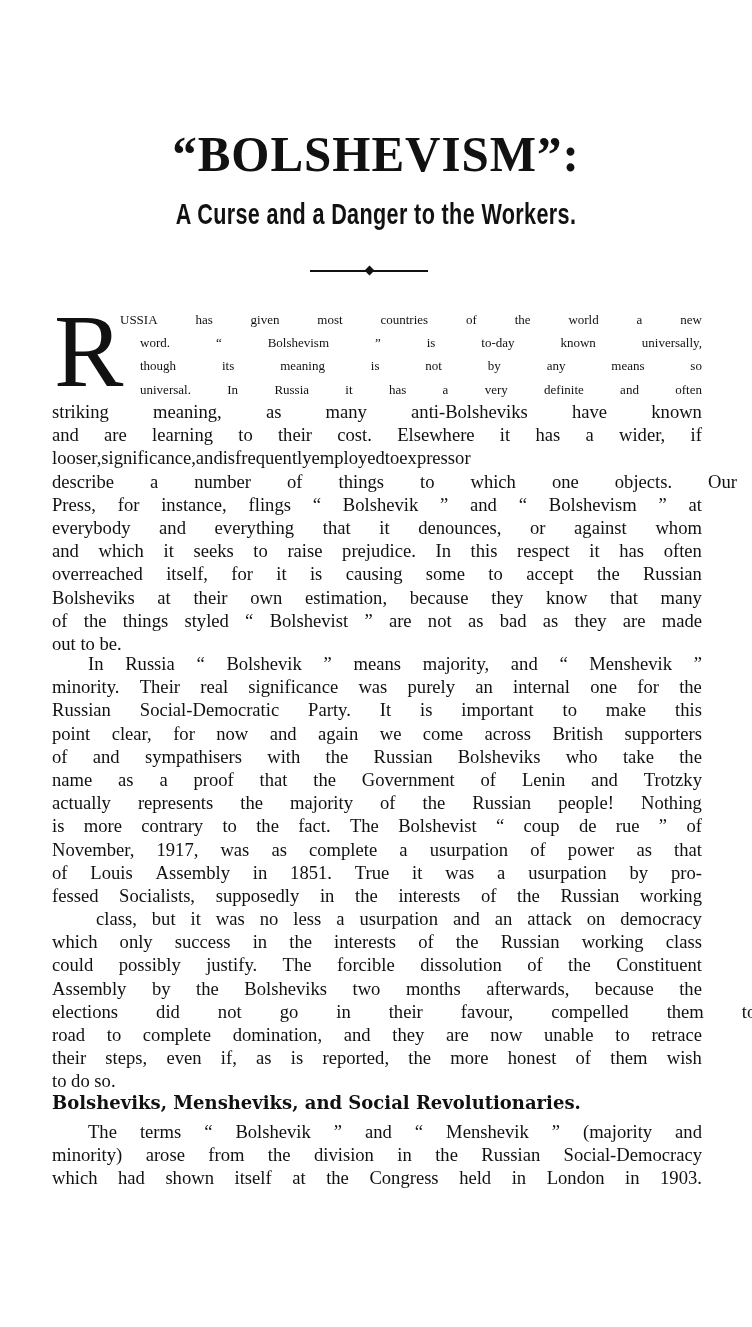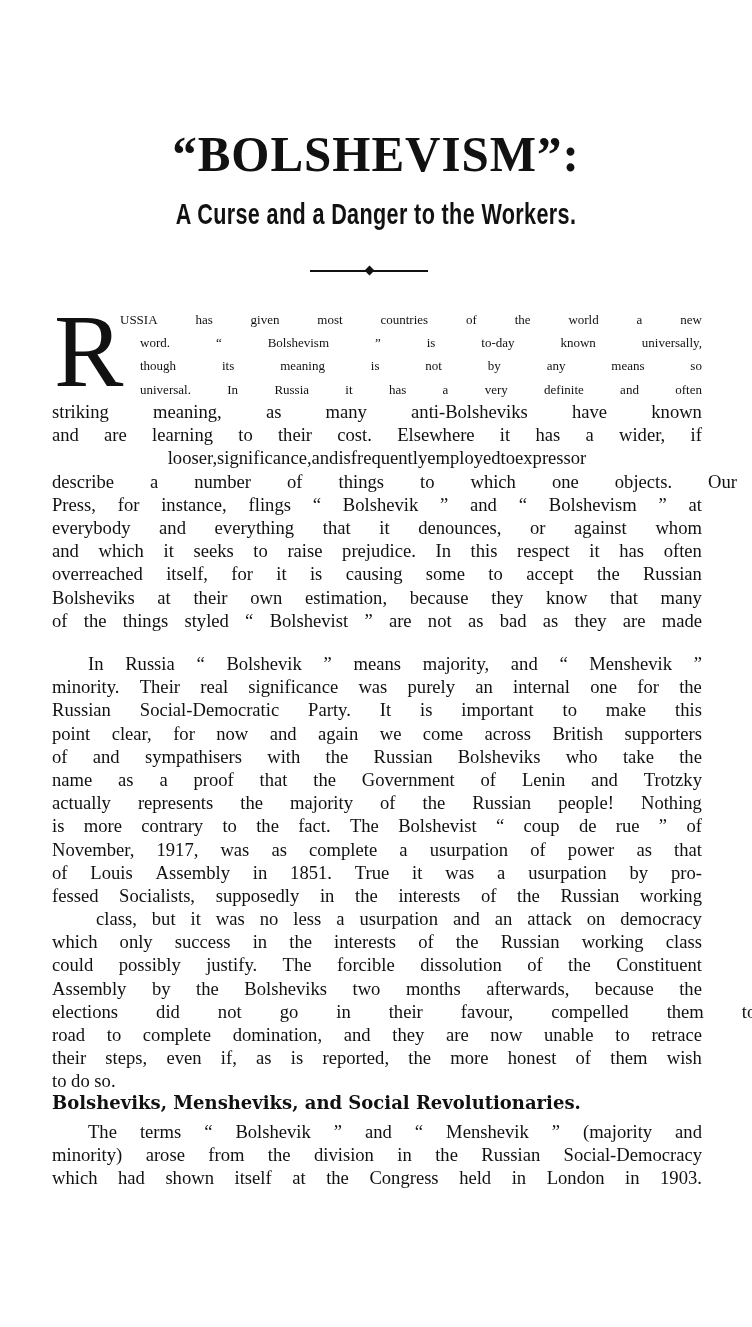--- a/index.html
+++ b/index.html
@@ -98,21 +98,21 @@
         <span>to</span>
         <span>their</span>
         <span>cost.</span>
         <span>Elsewhere</span>
         <span>it</span>
         <span>has</span>
         <span>a</span>
         <span>wider,</span>
         <span>if</span>
       </div>
-    <div class="line" style="display: flex; justify-content: center;">
+    <div class="line" style="display: flex; justify-content: flex-start;">
         <span>looser,</span>
         <span>significance,</span>
         <span>and</span>
         <span>is</span>
         <span>frequently</span>
         <span>employed</span>
         <span>to</span>
         <span>express</span>
         <span>or</span>
       </div>
@@ -204,20 +204,21 @@
         <span>”</span>
         <span>are</span>
         <span>not</span>
         <span>as</span>
         <span>bad</span>
         <span>as</span>
         <span>they</span>
         <span>are</span>
         <span>made</span>
       </div>
+    <div class="line last">out to be.</div>
   </div>
 
   <div class="body-text" style="top:652px;">
     <div class="line indent" style="display: flex; justify-content: space-between;">
         <span>In</span>
         <span>Russia</span>
         <span>“</span>
         <span>Bolshevik</span>
         <span>”</span>
         <span>means</span>

